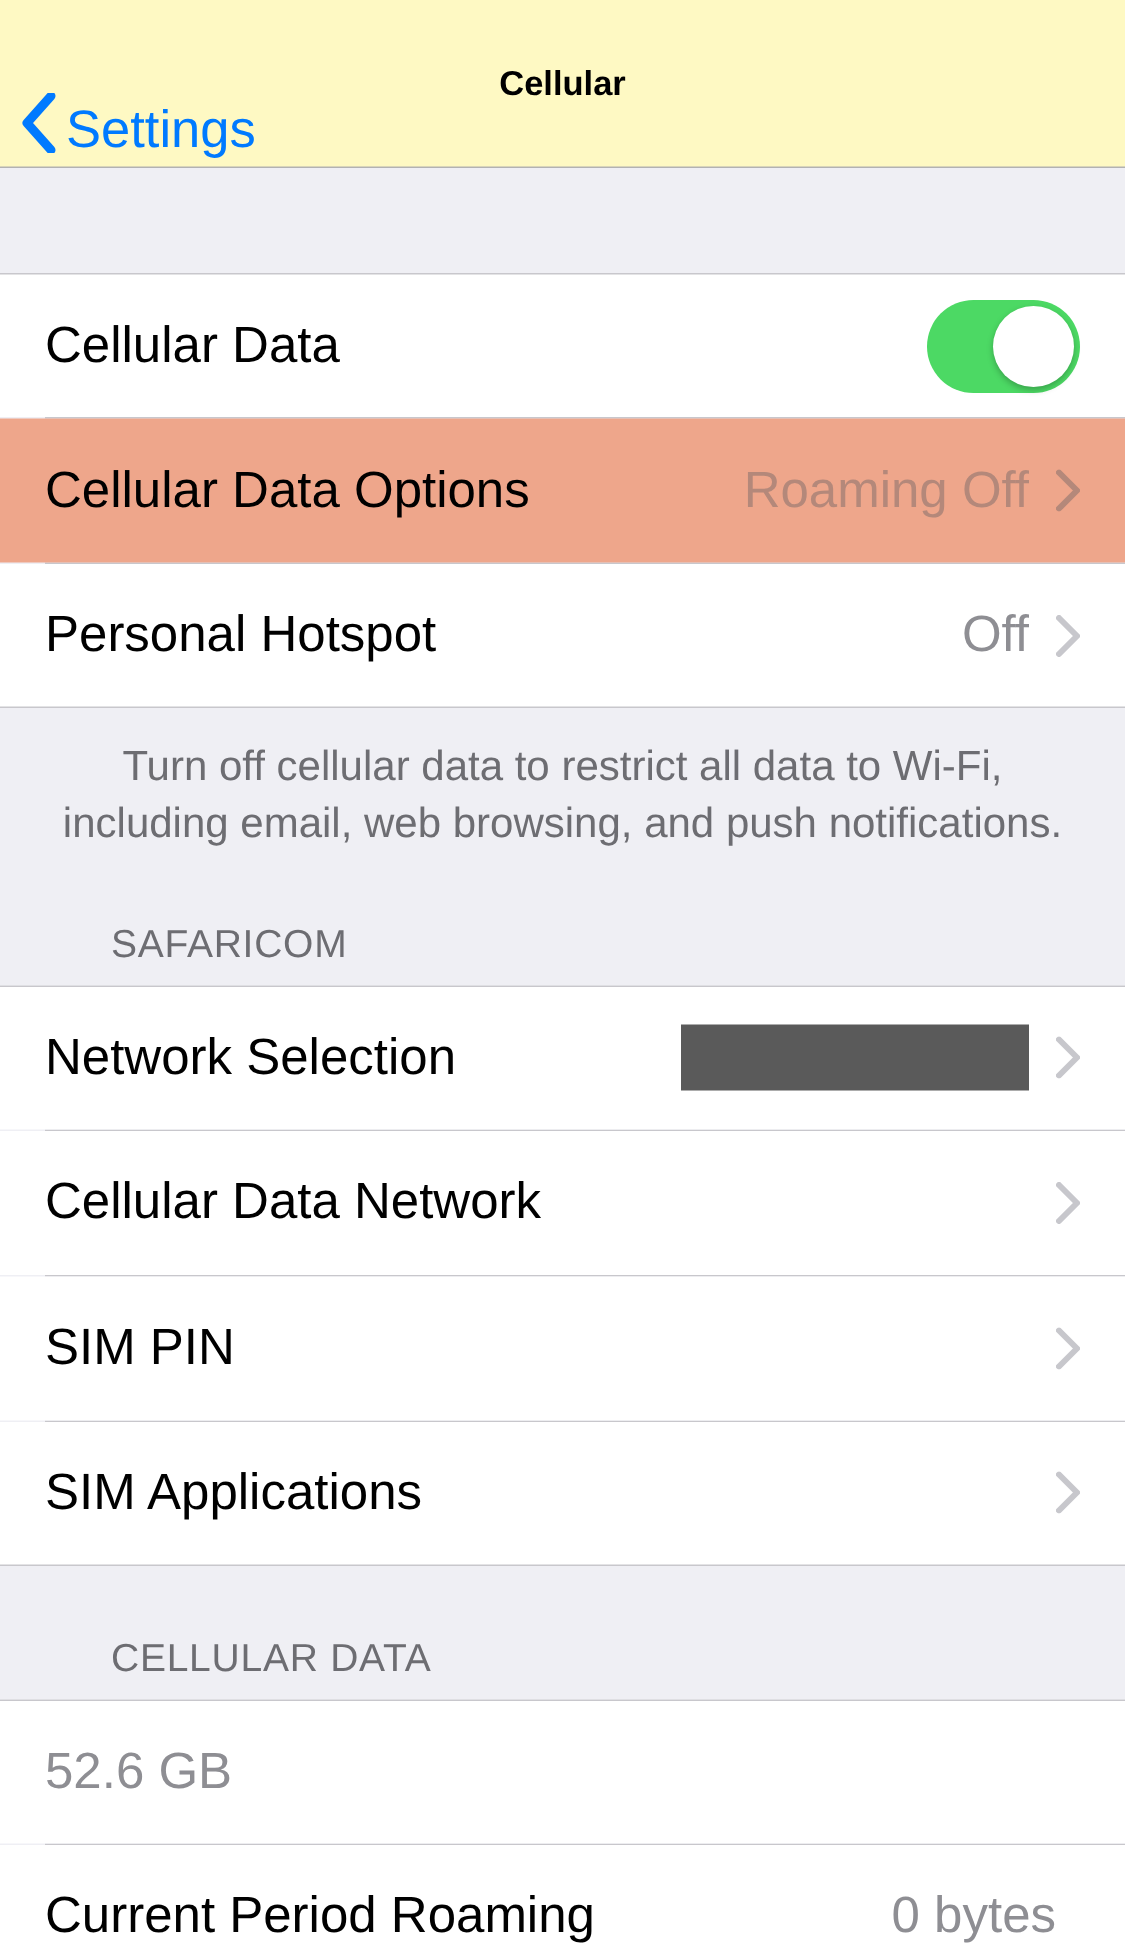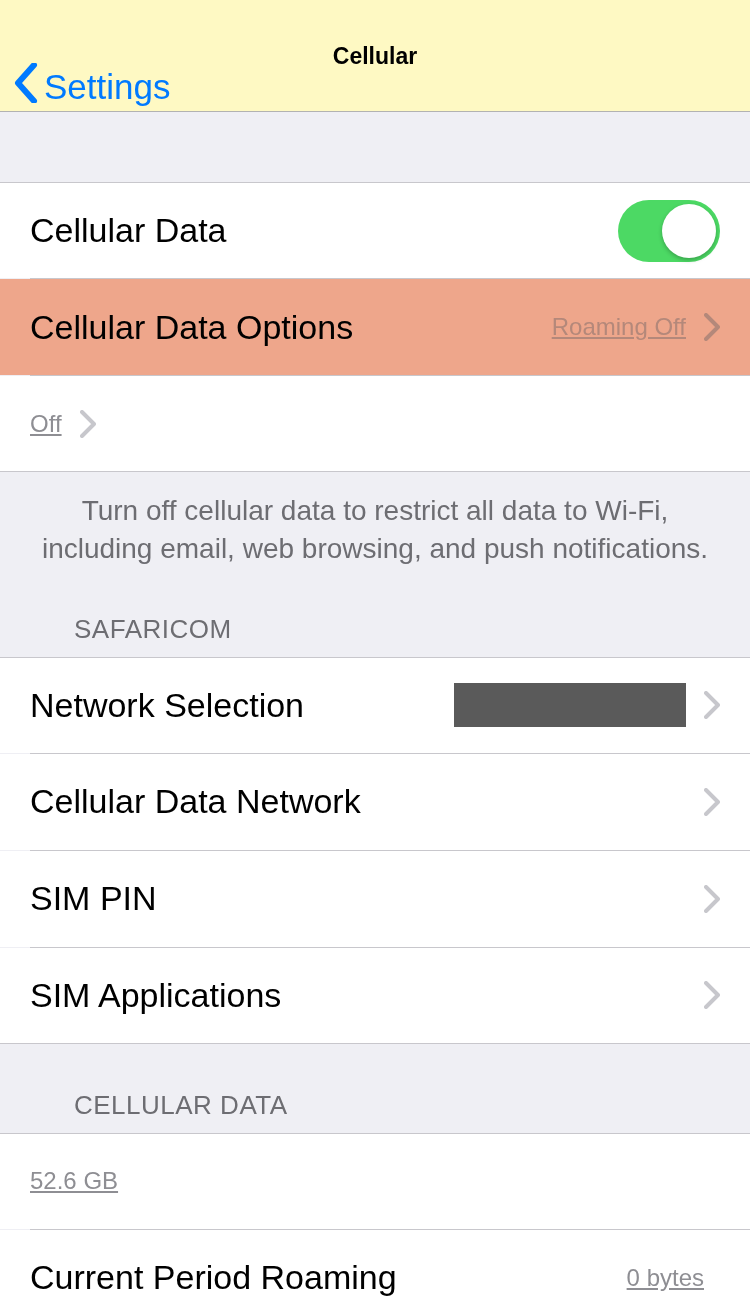--- a/index.html
+++ b/index.html
@@ -44,21 +44,21 @@
       min-height:96px;
       display:flex;
       align-items:center;
       padding:0 30px;
       font-size:34px;
       font-weight:400;
       position:relative;
       cursor:pointer;
     }
     .cell .label { flex:1; }
-    .cell .value { color:#8e8e93; font-size:24px; margin-right:18px;text-decoration:underline; }
+    .cell .value { color:#8e8e93; font-size:34px; margin-right:18px; }
     .sep {
       height:1px;
       background:#c8c7cc;
       margin-left:30px;
     }
     .group-top { border-top:1px solid #c8c7cc; }
     .group-bottom { border-bottom:1px solid #c8c7cc; }
     .highlight { background:#eea68b; }
     .highlight .value { color:#b4887a; }
     
@@ -128,20 +128,21 @@
   <span class="label">Cellular Data Options</span>
   <span class="value">Roaming Off</span>
   <span class="chevron">
     <svg width="16" height="28" viewBox="0 0 8 14">
         <polyline points="1,1 7,7 1,13" fill="none" stroke="#b4887a" stroke-width="2" stroke-linecap="round" stroke-linejoin="round"></polyline>
       </svg>
   </span>
 </div>
 <div class="sep"></div>
 <div class="cell group-bottom">
+  <span class="label">Personal Hotspot</span>
   <span class="value">Off</span>
   <span class="chevron">
     <svg width="16" height="28" viewBox="0 0 8 14">
         <polyline points="1,1 7,7 1,13" fill="none" stroke="#c7c7cc" stroke-width="2" stroke-linecap="round" stroke-linejoin="round"></polyline>
       </svg>
   </span>
 </div>
 <div class="footer-text">Turn off cellular data to restrict all data to Wi-Fi, including email, web browsing, and push notifications.</div>
 
 <div class="section-header">SAFARICOM</div>

